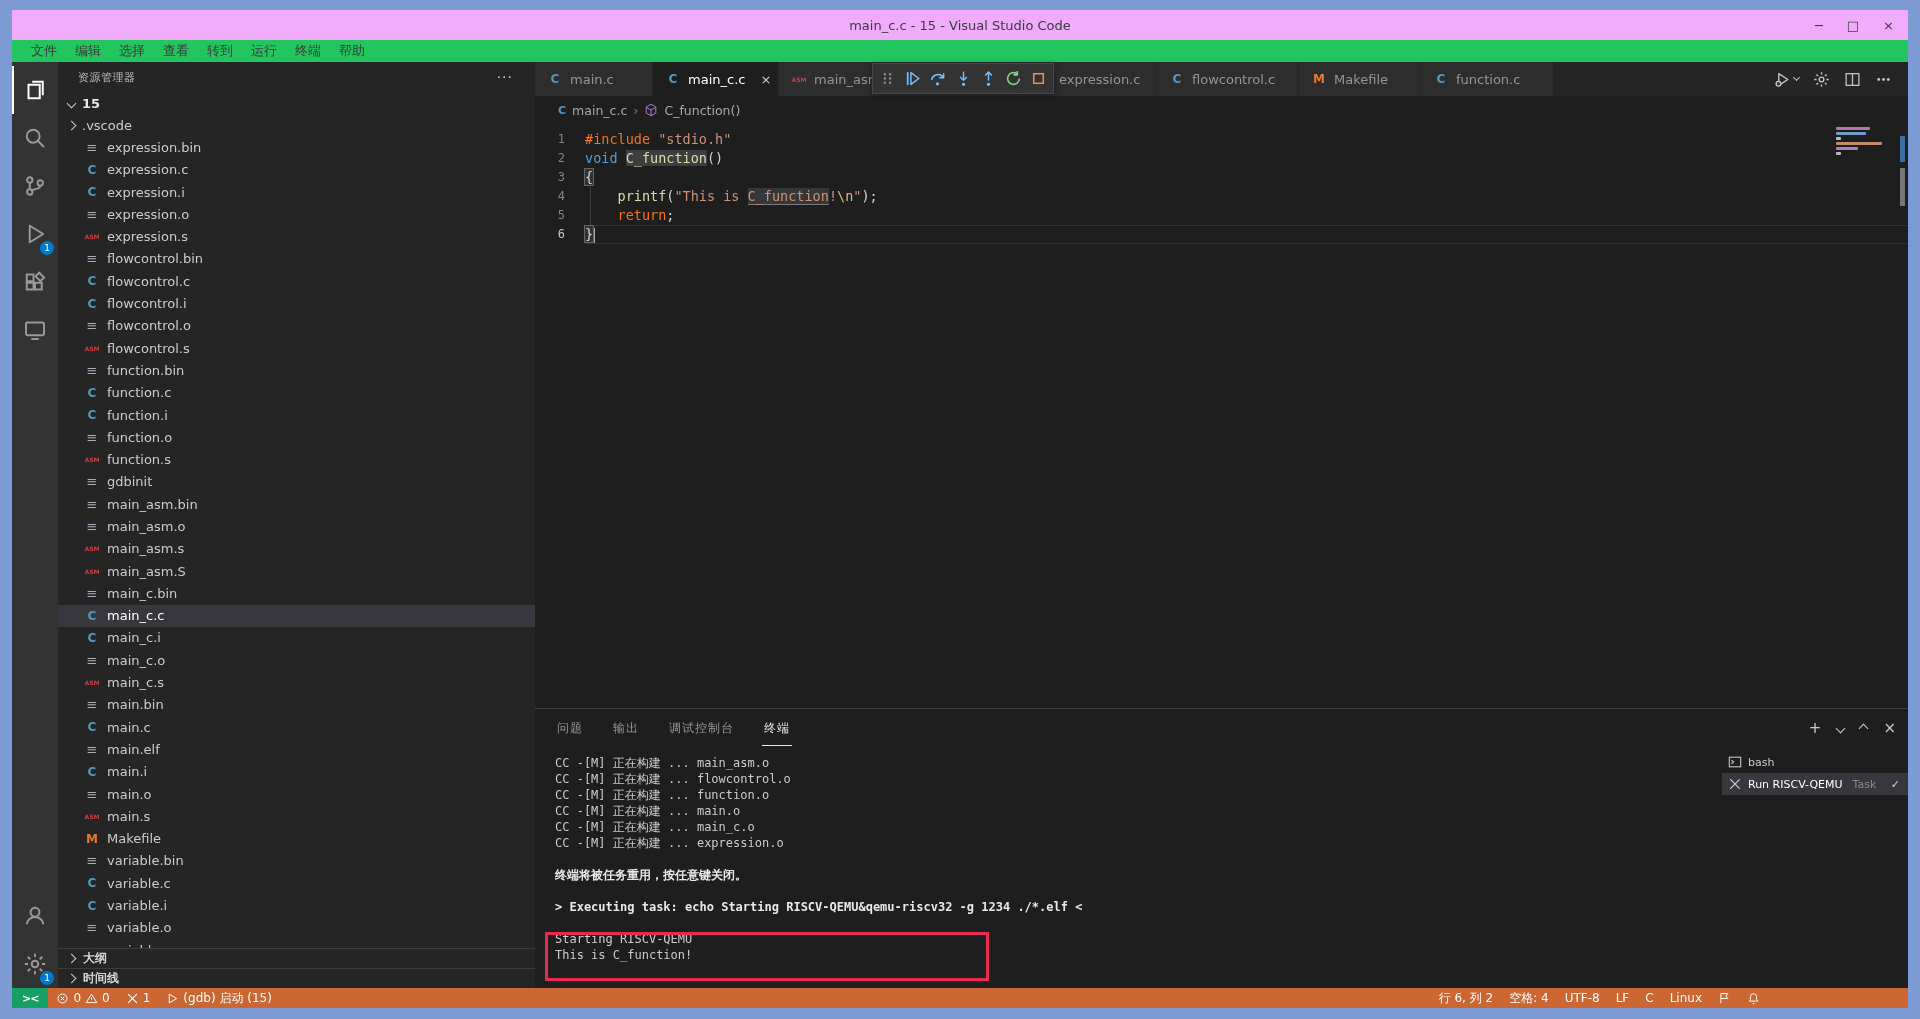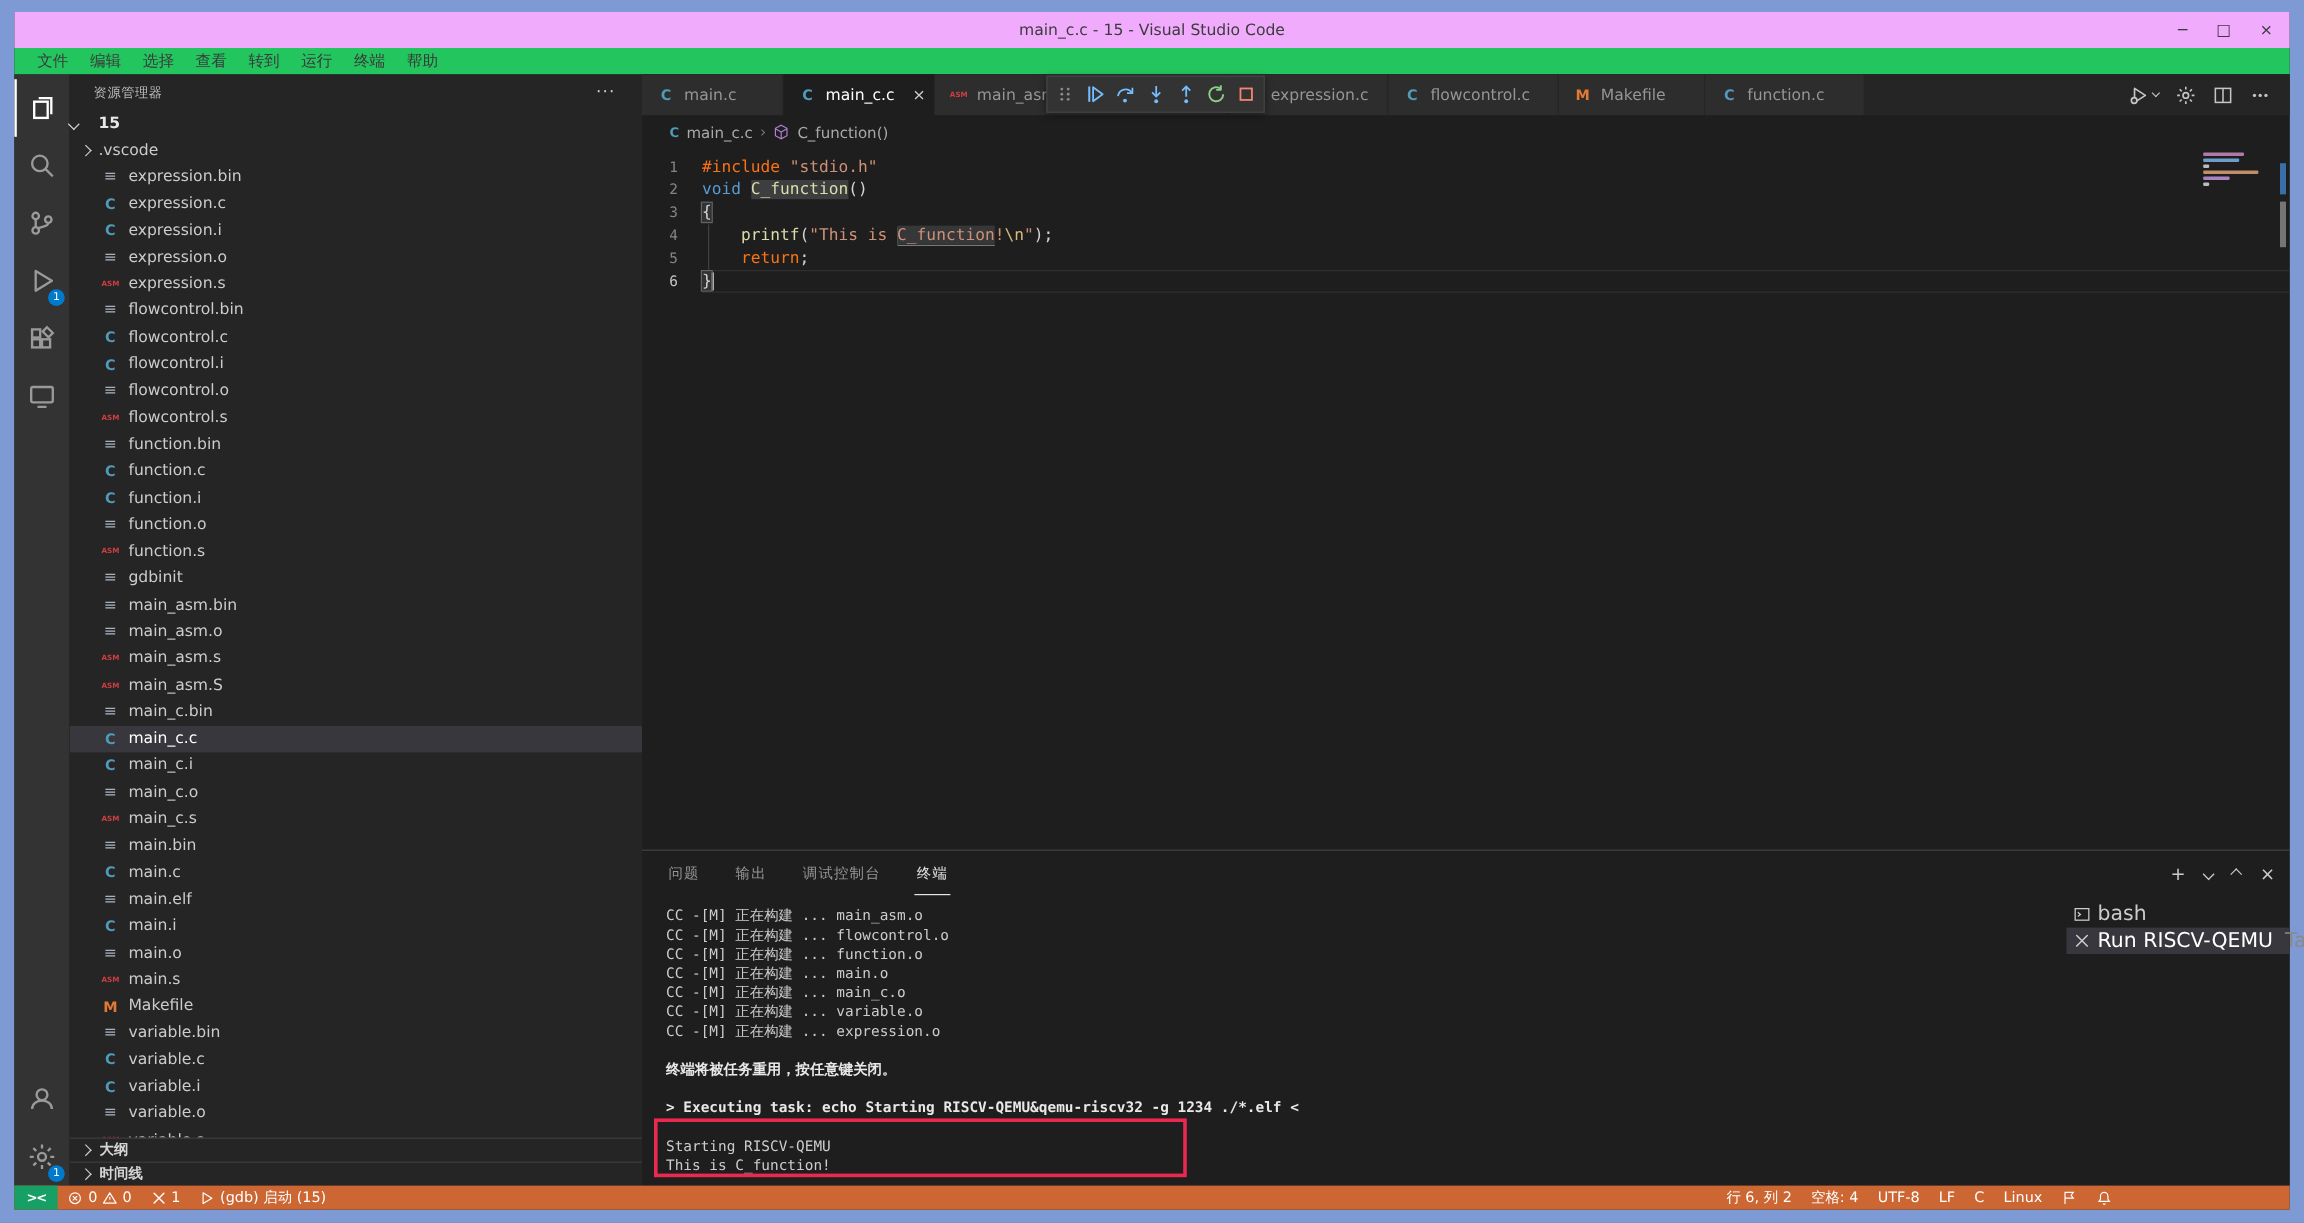--- a/index.html
+++ b/index.html
@@ -27,21 +27,21 @@
   .ab-item.active { border-left:2px solid #ffffff; }
   .ab-item.active svg { stroke:#ffffff; }
   .ab-spacer { flex:1; }
   .ab-badge { position:absolute; right:4px; bottom:3px; background:#007ACC; color:#fff; border-radius:50%; width:14px; height:14px; font-size:9px; line-height:14px; text-align:center; }
 
   
   .sidebar { width:477px; background:#252526; flex:none; display:flex; flex-direction:column; min-height:0; color:#cccccc; }
   .sb-header { height:30px; flex:none; display:flex; align-items:center; padding:0 22px 0 20px; }
   .sb-header .sb-title { font-size:11px; color:#bbbbbb; letter-spacing:.5px; }
   .sb-header .more { margin-left:auto; color:#cccccc; font-size:14px; letter-spacing:1px; }
-  .sb-root { height:22px; flex:none; display:flex; align-items:center; gap:17px; font-size:13px; font-weight:bold; color:#e8e8e8; }
+  .sb-root { height:22px; flex:none; display:flex; align-items:center; gap:7px; padding-left:10px; font-size:13px; font-weight:bold; color:#e8e8e8; }
   .filelist { flex:1; overflow:hidden; }
   .frow { height:22.3px; display:flex; align-items:center; gap:7px; padding-left:26px; font-size:13px; color:#cccccc; white-space:nowrap; }
   .frow.vscode { padding-left:10px; }
   .frow.selected { background:#37373D; color:#ffffff; }
   .fi { width:16px; flex:none; text-align:center; font-weight:bold; display:inline-block; }
   .fi-c { color:#519ABA; font-size:12px; }
   .fi-asm { color:#CC3E44; font-size:6px; letter-spacing:0; }
   .fi-make { color:#E37933; font-size:12px; }
   .fi-bin { color:#A8B2BE; font-size:13px; font-weight:normal; }
   .chev { width:7px; height:7px; border-right:1.4px solid #cccccc; border-bottom:1.4px solid #cccccc; display:inline-block; flex:none; }
@@ -101,21 +101,21 @@
   .ptab { font-size:12px; color:#969696; letter-spacing:1px; margin-right:26px; padding:10px 2px 8px; }
   .ptab.active { color:#e7e7e7; border-bottom:1px solid #e7e7e7; }
   .panel-actions { margin-left:auto; display:flex; align-items:center; gap:16px; color:#cccccc; }
   .pa { font-size:15px; line-height:1; display:flex; align-items:center; }
   .pa .chev { border-color:#cccccc; }
   .panel-body { flex:1; display:flex; min-height:0; }
   .term { flex:1; position:relative; padding:8px 0 0 20px; font-family:"DejaVu Sans Mono", monospace; font-size:12px; line-height:16px; color:#cccccc; overflow:hidden; }
   .tline { height:16px; white-space:pre; }
   .tline.bold { color:#e8e8e8; font-weight:bold; }
   .annotation-box { position:absolute; left:10px; top:185px; width:444px; height:49px; border:3px solid #E9294F; pointer-events:none; }
-  .termlist { width:186px; flex:none; padding-top:4px; font-size:17px; color:#cccccc; }
+  .termlist { width:186px; flex:none; padding-top:4px; font-size:11px; color:#cccccc; }
   .trow { height:22px; display:flex; align-items:center; gap:6px; padding:0 8px 0 6px; white-space:nowrap; }
   .trow.selected { background:#37373D; color:#ffffff; }
   .trow svg { width:14px; height:14px; flex:none; }
   .trow .meta { color:#8a8a8a; margin-left:4px; }
   .trow .check { margin-left:auto; color:#d8d8d8; }
 
   
   .statusbar { height:20px; flex:none; background:#CC6633; display:flex; align-items:center; color:#ffffff; font-size:12px; }
   .sb-item { display:flex; align-items:center; gap:4px; padding:0 8px; height:20px; }
   .sb-item svg { width:13px; height:13px; }
@@ -544,21 +544,20 @@
               <span class="pa">×</span>
             </div>
           </div>
           <div class="panel-body">
             <div class="term" id="term">
                 <div class="tline">CC -[M] 正在构建 ... main_asm.o</div>
                 <div class="tline">CC -[M] 正在构建 ... flowcontrol.o</div>
                 <div class="tline">CC -[M] 正在构建 ... function.o</div>
                 <div class="tline">CC -[M] 正在构建 ... main.o</div>
                 <div class="tline">CC -[M] 正在构建 ... main_c.o</div>
-                <div class="tline">CC -[M] 正在构建 ... variable.o</div>
                 <div class="tline">CC -[M] 正在构建 ... expression.o</div>
                 <div class="tline"> </div>
                 <div class="tline bold">终端将被任务重用，按任意键关闭。</div>
                 <div class="tline"> </div>
                 <div class="tline bold">&gt; Executing task: echo Starting RISCV-QEMU&amp;qemu-riscv32 -g 1234 ./*.elf &lt;</div>
                 <div class="tline"> </div>
                 <div class="tline">Starting RISCV-QEMU</div>
                 <div class="tline">This is C_function!</div>
                 <div class="annotation-box" style="border-color: rgb(233, 41, 79);"></div>
               </div>

